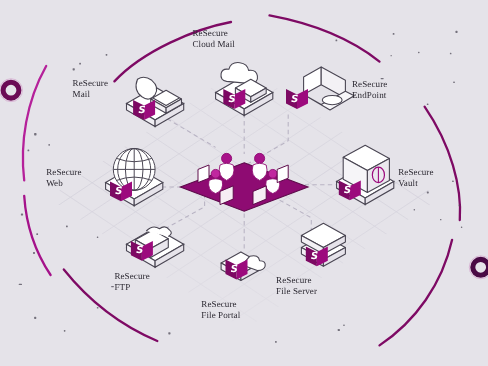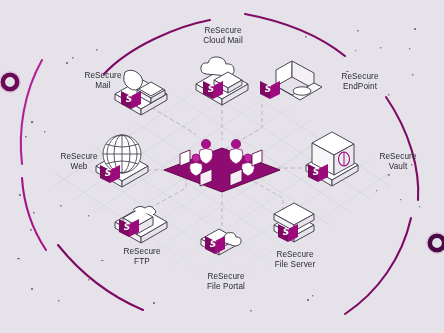--- a/index.html
+++ b/index.html
@@ -9,24 +9,23 @@
     font-family:"DejaVu Serif","Liberation Serif",serif;
     position:relative;
   }
   #stage{position:absolute;inset:0;width:444px;height:333px;}
   svg.layer{position:absolute;left:0;top:0;width:444px;height:333px;overflow:visible;}
   .lbl{
     position:absolute;
     color:#2d2a33;
     font-size:8.2px;
     line-height:9.6px;
-    text-align:center;
     letter-spacing:.1px;
     white-space:pre-line;
-    font-family:Liberation Sans, sans-serif;
+    font-family:Liberation Serif, serif;
   }
 </style>
 </head>
 <body style="background: rgb(229, 227, 233);">
 
 <div id="stage">
 
   <svg class="layer" viewBox="0 0 444 333">
     <defs>
       <clipPath id="gridclip">

